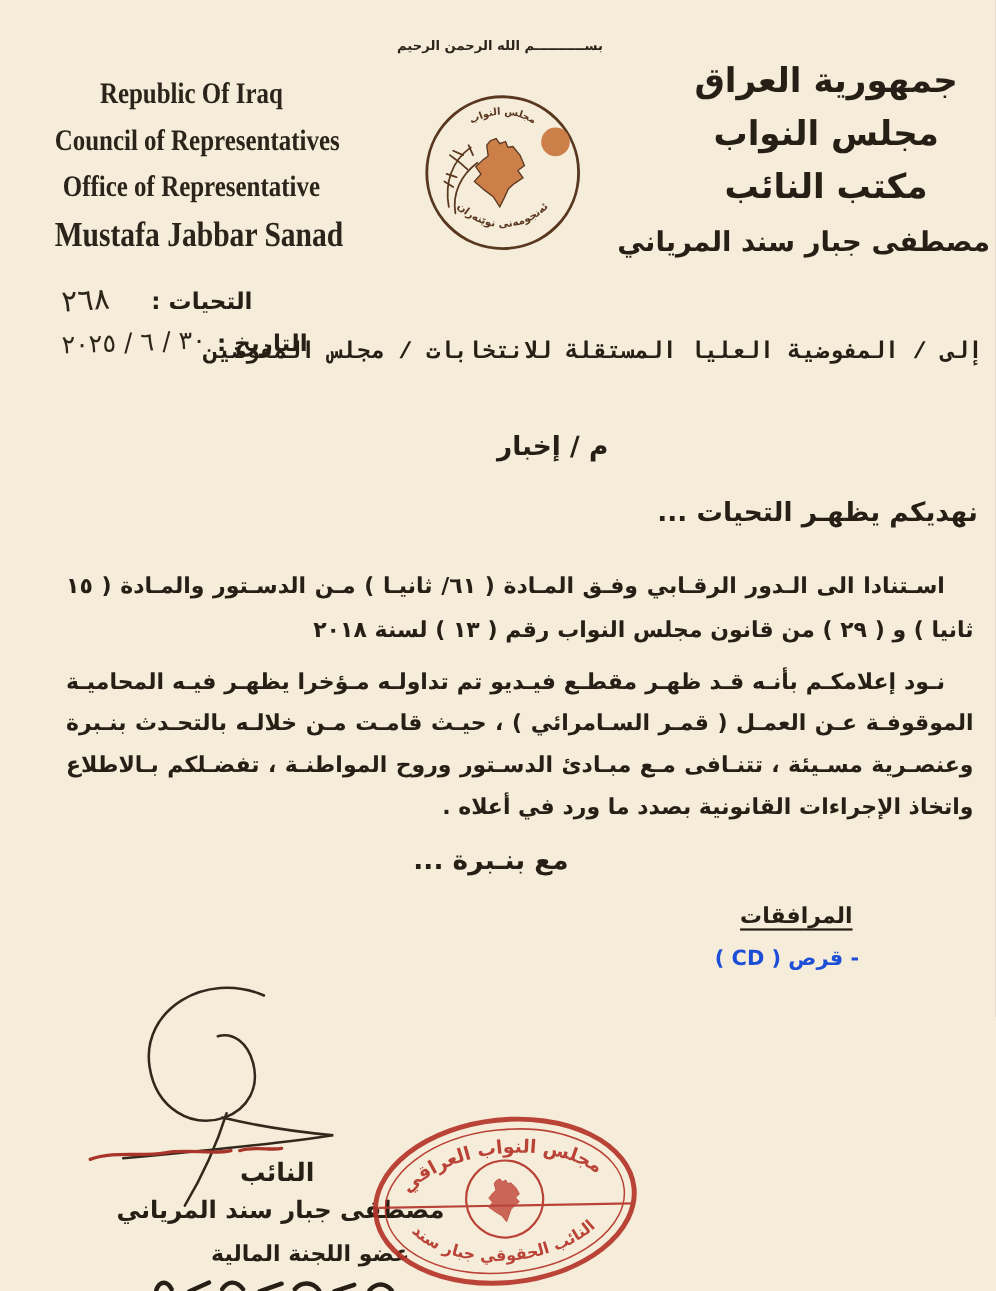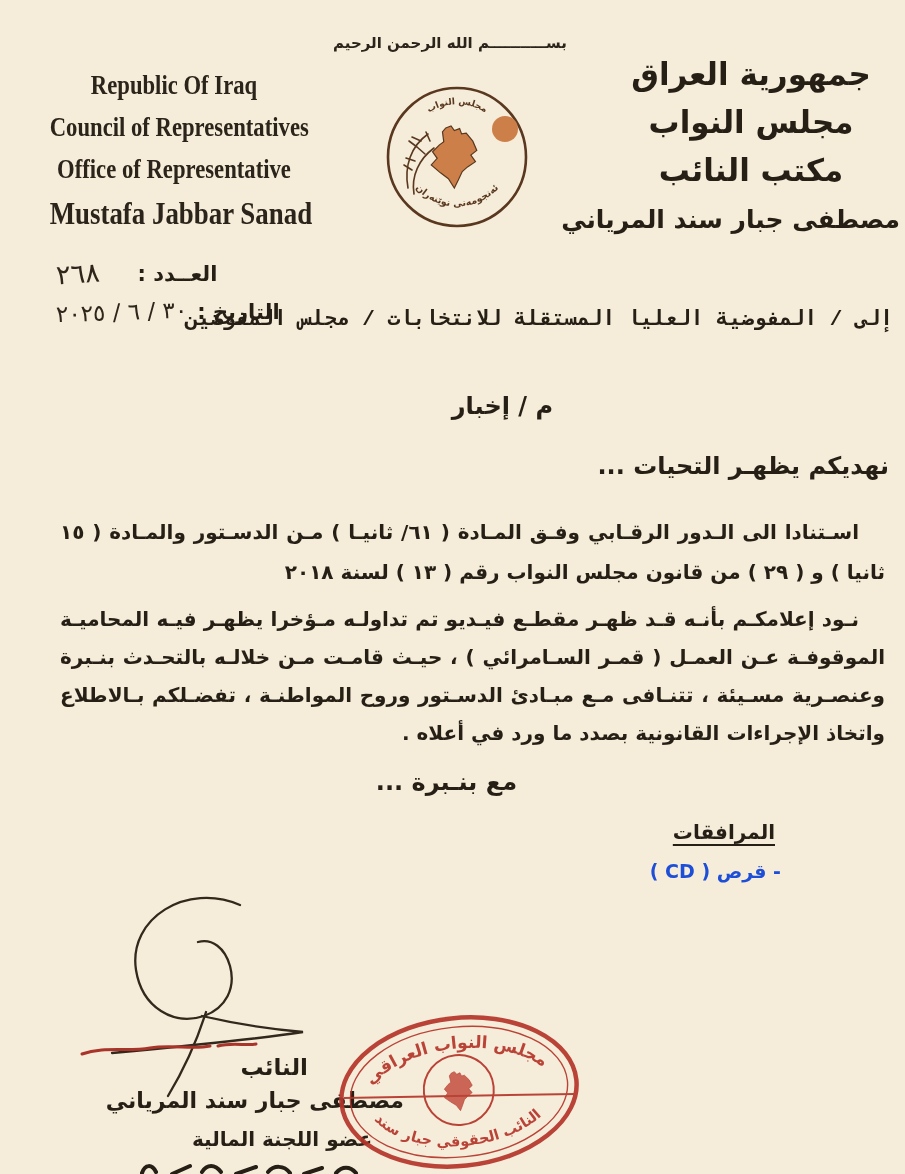--- a/index.html
+++ b/index.html
@@ -10,21 +10,21 @@
     font-family:"DejaVu Sans",sans-serif;color:#2a2318;
   }
   .abs{position:absolute;}
   .ar{direction:rtl;font-family:"DejaVu Sans",sans-serif;color:#261f15;}
   
   .eng{left:26px;top:64px;width:296px;text-align:center;color:#2b241a;}
   .eng-l{font-family:"Liberation Serif",serif;font-weight:bold;font-size:27px;line-height:42px;
          transform:scaleX(.84);transform-origin:50% 50%;white-space:nowrap;}
   .eng-name{font-size:32px;line-height:46px;}
   
-  .bismillah{left:342px;top:34px;width:225px;text-align:center;font-size:15px;font-weight:bold;
+  .bismillah{left:342px;top:34px;width:225px;text-align:center;font-size:12px;font-weight:bold;
              direction:rtl;white-space:nowrap;color:#2b241a;}
   
   .arhead{left:602px;top:50px;width:298px;text-align:center;}
   .ar-l{font-weight:bold;font-size:31px;line-height:48px;white-space:nowrap;}
   .ar-l4{font-size:25px;line-height:52px;}
   
   .meta-row{left:56px;display:flex;direction:rtl;align-items:center;}
   .meta-row.r1{top:258px;gap:38px;}
   .meta-row.r2{top:299px;gap:10px;}
   .meta-label{font-weight:bold;font-size:21px;white-space:nowrap;}
@@ -41,21 +41,21 @@
   .jline{text-align:justify;text-align-last:justify;overflow:hidden;}
   .p1 .jline{height:40px;}
   .p2 .jline{height:38px;}
   .ind{padding-right:26px;}
   .rline{text-align:right;}
   .closing{right:388px;top:768px;font-size:24px;font-weight:bold;white-space:nowrap;}
   .attach-title{right:130px;top:820px;font-size:20px;font-weight:bold;text-decoration:underline;
                 text-underline-offset:5px;white-space:nowrap;}
   .attach-item{right:124px;top:860px;font-size:19px;font-weight:bold;white-space:nowrap;color:#1d4ed8;}
   
-  .sig-title{left:196px;top:1054px;width:112px;font-size:23px;font-weight:bold;}
+  .sig-title{left:196px;top:1054px;width:112px;text-align:center;font-size:23px;font-weight:bold;}
   .sig-name{left:160px;top:1088px;width:244px;text-align:center;font-size:22px;font-weight:bold;white-space:nowrap;}
   .sig-role{left:188px;top:1127px;width:188px;text-align:center;font-size:20px;font-weight:bold;}
   svg text{font-family:"DejaVu Sans",sans-serif;}
 </style>
 </head>
 <body>
 
 <div class="page">
 
   <div class="abs eng">
@@ -89,21 +89,21 @@
   </svg>
 
   <div class="abs arhead ar">
     <div class="ar-l">جمهورية العراق</div>
     <div class="ar-l">مجلس النواب</div>
     <div class="ar-l">مكتب النائب</div>
     <div class="ar-l ar-l4">مصطفى جبار سند المرياني</div>
   </div>
 
   <div class="abs meta-row r1 ar">
-    <span class="meta-label">العــدد :</span>
+    <span class="meta-label">التحيات :</span>
     <span class="hand hand-num">٢٦٨</span>
   </div>
 
   <div class="abs meta-row r2 ar">
     <span class="meta-label">التاريخ :</span>
     <span class="hand hand-date">٣٠ / ٦ / ٢٠٢٥</span>
   </div>
 
   <div class="abs to-line ar">إلى / المفوضية العليا المستقلة للانتخابات /  مجلس المفوضين</div>
   <div class="abs subject ar">م / إخبار</div>

